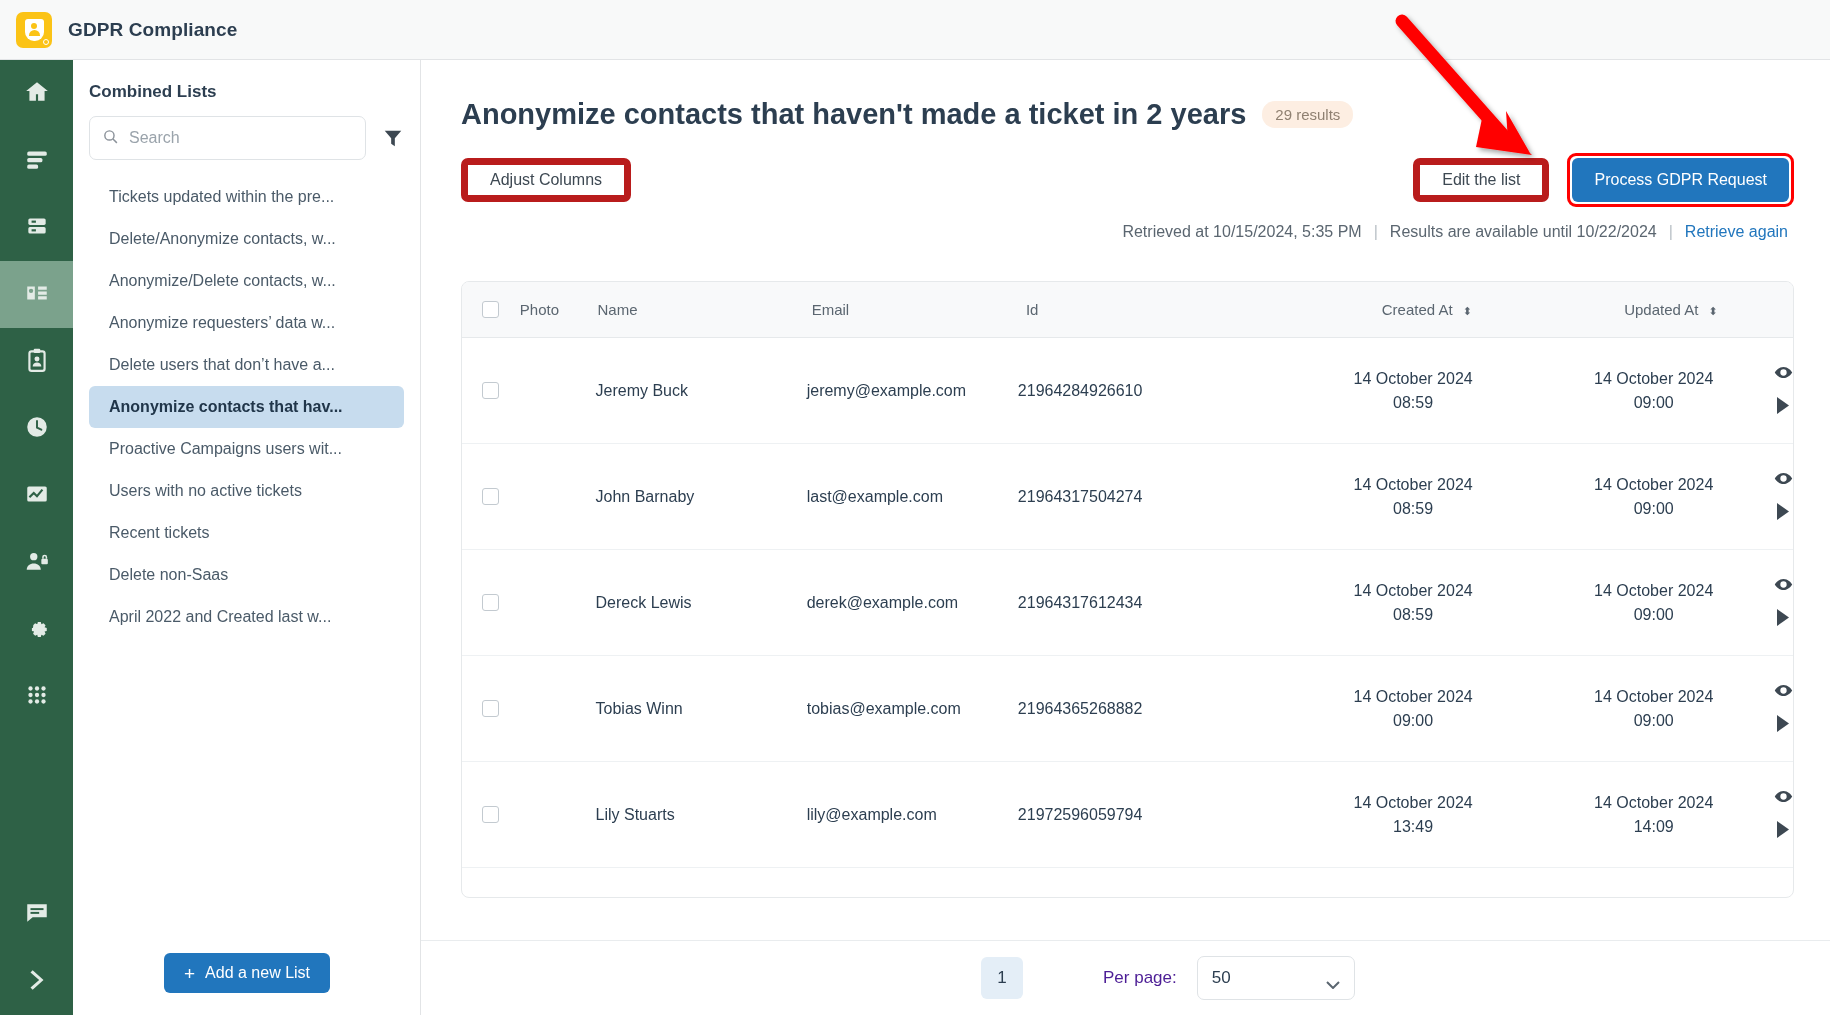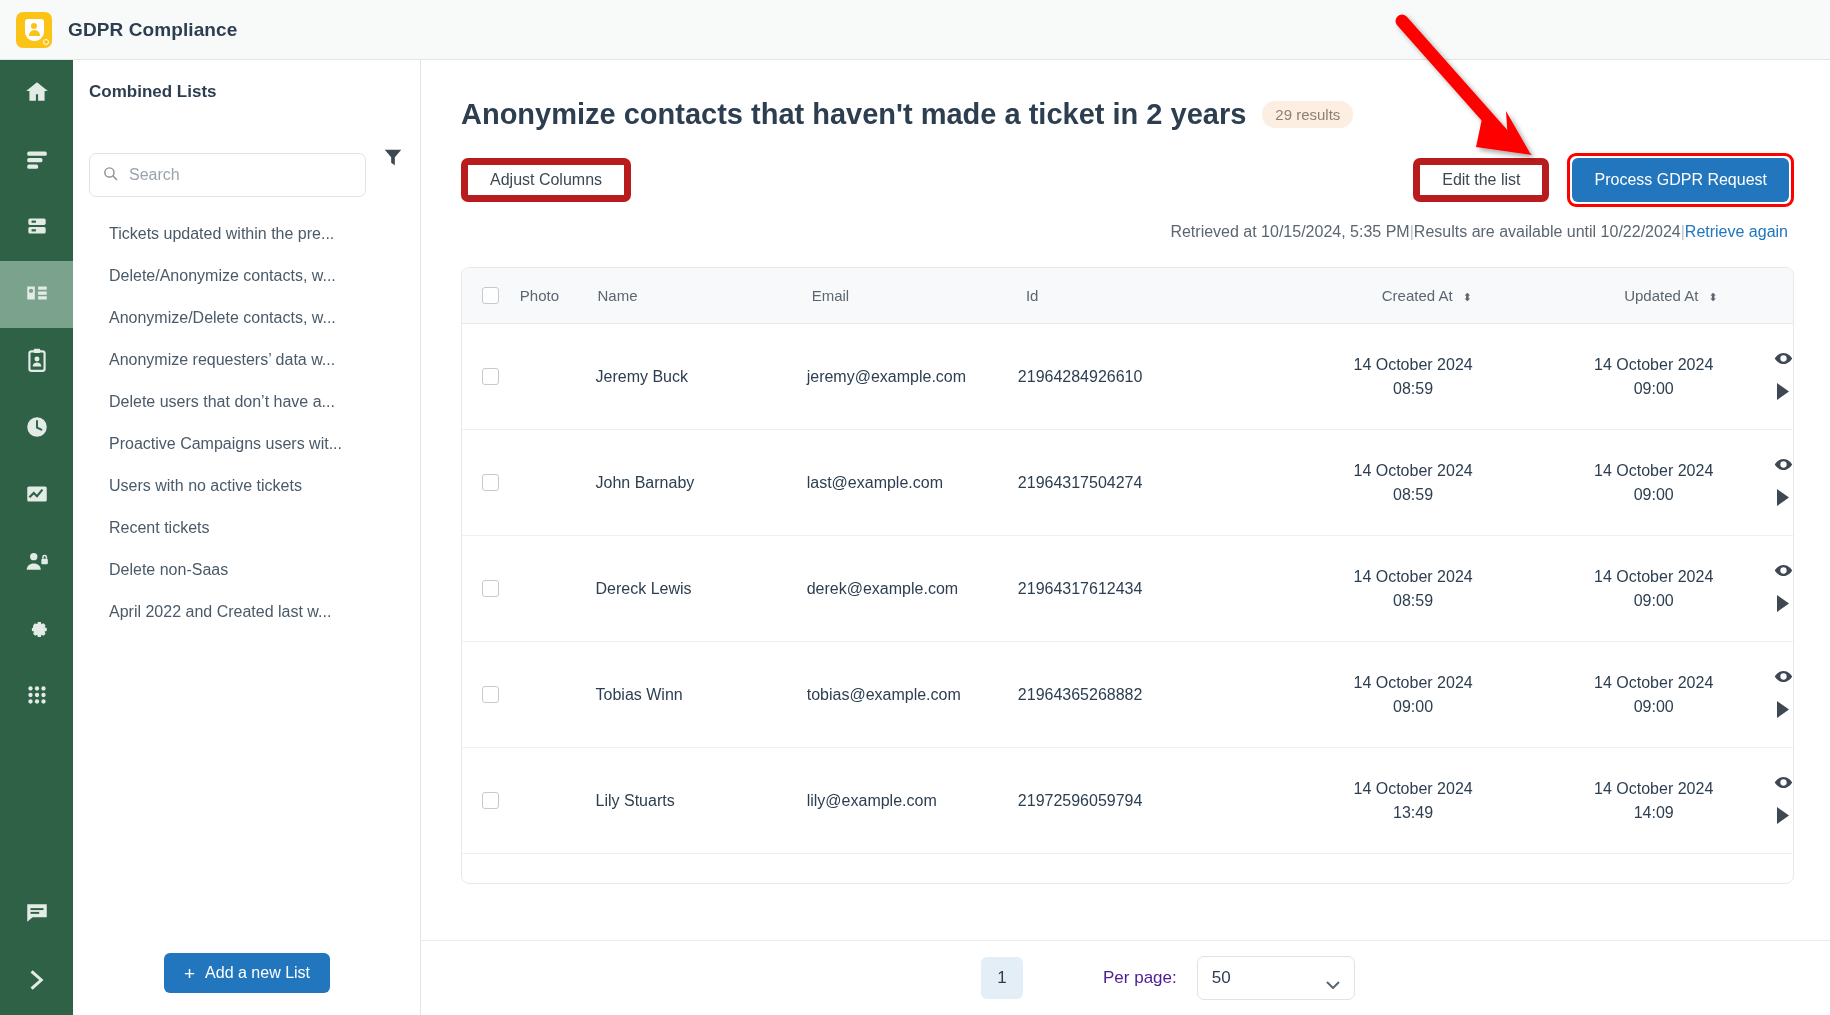--- a/index.html
+++ b/index.html
@@ -62,21 +62,21 @@
     position: absolute; left: 73px; top: 60px; width: 348px; height: 955px;
     background: #ffffff; border-right: 1px solid #e2e4e6;
   }
   .lists-title {
     font-size: 17px; font-weight: bold; color: #2c3e50;
     padding: 22px 0 0 16px;
   }
   .search-row { display: flex; align-items: center; padding: 14px 16px 0 16px; }
   .search-box {
     flex: 1; height: 44px; border: 1px solid #dfe3e6; border-radius: 7px;
-    display: flex; align-items: center; padding: 8px 12px; background: #fff; margin-top: 37px;
+    display: flex; align-items: center; padding: 8px 12px; background: #fff;
   }
   .search-box svg { width: 17px; height: 17px; stroke: #8a9199; fill: none; stroke-width: 2; }
   .search-input {
     border: none; outline: none; font-size: 16px; color: #444; margin-left: 10px;
     width: 100%; font-family: "Liberation Sans", sans-serif; background: transparent;
   }
   .search-input::placeholder { color: #9aa3ab; }
   .filter-icon { margin-left: 16px; width: 22px; height: 22px; }
   .filter-icon svg { width: 22px; height: 22px; fill: #3d4852; }
 
@@ -128,28 +128,28 @@
     height: 44px; padding: 0 22px; font-size: 16px; cursor: pointer;
     font-family: "Liberation Sans", sans-serif;
   }
   .btn-primary-wrap {
     border: 3px solid #ff0000; border-radius: 9px; padding: 2px;
     margin-left: 18px; display: inline-flex;
   }
 
   .meta-row {
     display: flex; justify-content: flex-end; align-items: center;
-    gap: 0; padding: 16px 42px 0 0; font-size: 16px; color: #5b6670;
+    gap: 12px; padding: 16px 42px 0 0; font-size: 16px; color: #5b6670;
   }
   .meta-sep { color: #b9c0c6; }
   .meta-link { color: #2176bd; cursor: pointer; }
 
   
   .table-wrap {
-    margin: 26px 36px 0 40px; border: 1px solid #e6e9eb; border-radius: 8px;
+    margin: 40px 36px 0 40px; border: 1px solid #e6e9eb; border-radius: 8px;
     overflow: hidden; height: 617px; background: #fff;
   }
   .thead {
     display: flex; align-items: center; height: 56px;
     background: #f8f9fa; border-bottom: 1px solid #e6e9eb;
     font-size: 15px; color: #5b6670;
   }
   .trow {
     display: flex; align-items: center; height: 106px;
     border-bottom: 1px solid #eef1f3; font-size: 16px; color: #2c3e50;
@@ -342,20 +342,23 @@
         </div>
         <div class="list-item">
           <span>Anonymize/Delete contacts, w...</span>
         </div>
         <div class="list-item">
           <span>Anonymize requesters’ data w...</span>
         </div>
         <div class="list-item">
           <span>Delete users that don’t have a...</span>
         </div>
+        <div class="list-item selected">
+          <span>Anonymize contacts that hav...</span>
+        </div>
         <div class="list-item">
           <span>Proactive Campaigns users wit...</span>
         </div>
         <div class="list-item">
           <span>Users with no active tickets</span>
         </div>
         <div class="list-item">
           <span>Recent tickets</span>
         </div>
         <div class="list-item">

